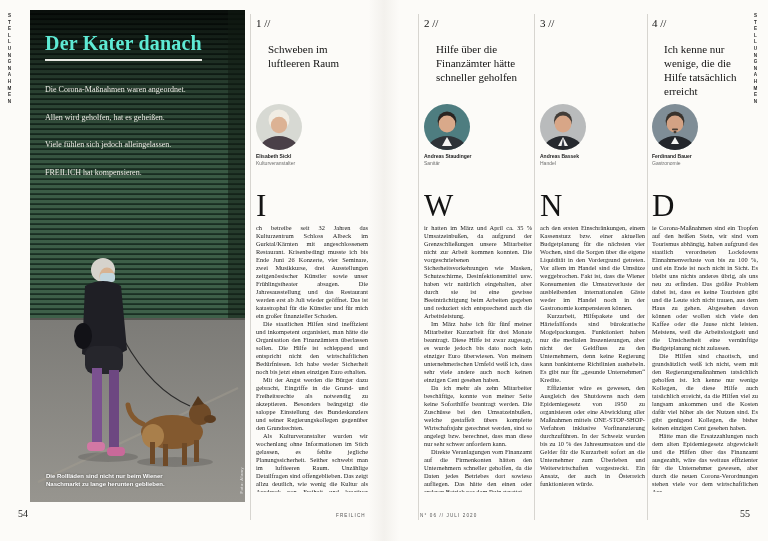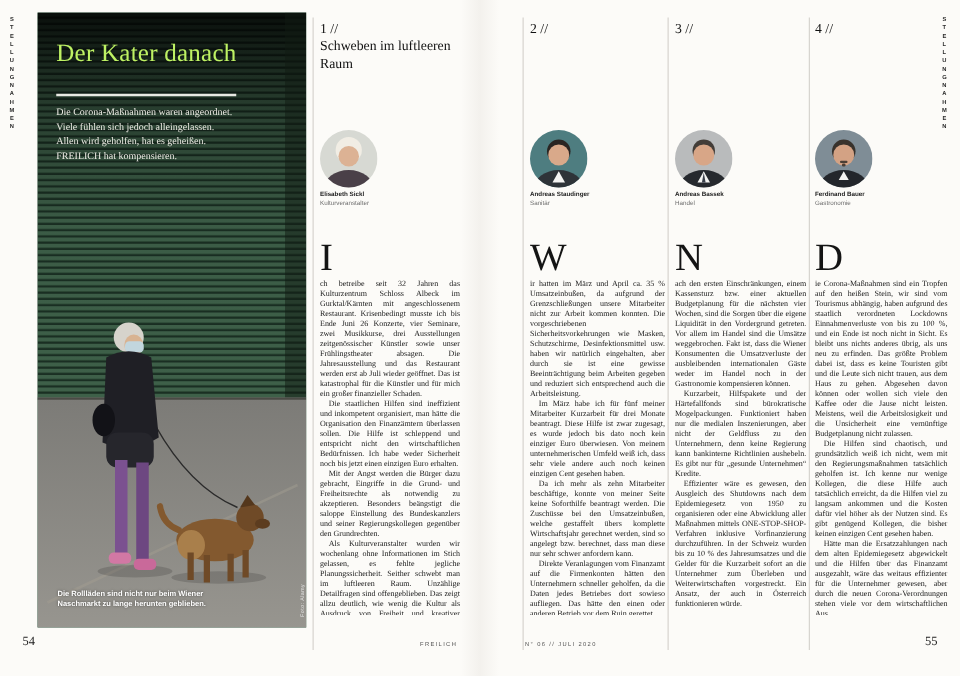--- a/index.html
+++ b/index.html
@@ -17,24 +17,24 @@
     font-size:4.6px;letter-spacing:1.6px;color:#2b2b2b;
   }
   .side-label.left{left:7px;}
   .side-label.right{left:753px;}
   
   .photo{position:absolute;left:30px;top:10px;width:215px;height:492px;overflow:hidden;background:#2f4f3b;}
   .photo-svg{position:absolute;left:0;top:0;width:100%;height:100%;display:block;}
   .photo-title{position:absolute;left:15px;top:22px;right:8px;}
   .photo-title h1{
     margin:0 0 7px;display:inline-block;
-    font-size:20px;line-height:23px;font-weight:normal;color:#bef264;
-    border-bottom:2px solid #e8e8e2;padding-bottom:20px;letter-spacing:.2px;
-  }
-  .intro-line{font-size:8px;line-height:11.5px;color:#ecebe4;}
+    font-size:20px;line-height:23px;font-weight:bold;color:#5eead4;
+    border-bottom:2px solid #e8e8e2;padding-bottom:4px;letter-spacing:.2px;
+  }
+  .intro-line{font-size:8px;line-height:11.5px;color:#ecebe4;margin-top:16px;}
   .photo-caption{
     position:absolute;left:16px;bottom:14px;
     font-family:"Liberation Sans",sans-serif;font-weight:bold;
     font-size:6px;line-height:8px;color:#ffffff;text-shadow:0 0 2px rgba(0,0,0,.55);
   }
   .photo-credit{
     position:absolute;right:1px;bottom:8px;
     writing-mode:vertical-rl;transform:rotate(180deg);
     font-family:"Liberation Sans",sans-serif;font-size:4.2px;
     letter-spacing:.4px;color:#f2f2f2;opacity:.85;
@@ -42,21 +42,21 @@
   
   .vrule{position:absolute;top:14px;height:506px;width:1px;background:#d7d5d0;}
   .vrule.r1{left:250px;}.vrule.r2{left:418px;}.vrule.r3{left:534px;}.vrule.r4{left:647px;}
   
   .col{position:absolute;top:16px;height:505px;}
   .col.c1{left:256px;width:112px;}
   .col.c2{left:424px;width:108px;}
   .col.c3{left:540px;width:105px;}
   .col.c4{left:652px;width:106px;}
   .kicker{font-size:11px;line-height:14px;color:#111;}
-  .headline{margin:0;font-size:11px;line-height:14px;font-weight:normal;color:#111;}
+  .headline{margin:12px;font-size:11px;line-height:14px;font-weight:normal;color:#111;}
   .portrait{position:absolute;left:0;top:88px;width:46px;height:46px;margin:0;}
   .portrait svg{display:block;width:46px;height:46px;}
   .person{position:absolute;left:0;top:137px;font-family:"Liberation Sans",sans-serif;}
   .pname{font-size:5px;line-height:6.5px;font-weight:bold;color:#1c1c1c;}
   .prole{font-size:5px;line-height:6.5px;color:#6e6e6e;}
   .bodytext{position:absolute;left:0;right:0;top:176px;height:300px;overflow:hidden;}
   .dropcap{font-size:31px;line-height:27px;color:#141414;margin-bottom:5px;}
   .para{
     margin:0;font-size:6.4px;line-height:8px;text-align:justify;
     color:#222;hyphens:auto;-webkit-hyphens:auto;
@@ -136,22 +136,22 @@
       <ellipse cx="180" cy="409" rx="6" ry="4" fill="#5c3c1f"></ellipse>
       <path d="M162,396 l6,-10 6,8 z" fill="#54371c"></path>
       <rect x="120" y="432" width="5" height="22" fill="#6f4a27"></rect>
       <rect x="133" y="434" width="5" height="22" fill="#6f4a27"></rect>
       <rect x="152" y="433" width="5" height="22" fill="#6f4a27"></rect>
       <rect x="164" y="430" width="5" height="22" fill="#6f4a27"></rect>
     </svg>
     <div class="photo-title">
       <h1>Der Kater danach</h1>
       <div class="intro-line">Die Corona-Maßnahmen waren angeordnet.</div>
+      <div class="intro-line">Allen wird geholfen, hat es geheißen.</div>
       <div class="intro-line">Viele fühlen sich jedoch alleingelassen.</div>
-      <div class="intro-line">Allen wird geholfen, hat es geheißen.</div>
       <div class="intro-line">FREILICH hat kompensieren.</div>
     </div>
     <div class="photo-caption">
       <div>Die Rollläden sind nicht nur beim Wiener</div>
       <div>Naschmarkt zu lange herunten geblieben.</div>
     </div>
     <div class="photo-credit">Foto: Alamy</div>
   </div>
 
   <div class="vrule r1"></div>
@@ -186,20 +186,21 @@
       <div class="dropcap">I</div>
       <p class="para">ch betreibe seit 32 Jahren das Kulturzentrum Schloss Albeck im Gurktal/Kärnten mit angeschlossenem Restaurant. Krisenbedingt musste ich bis Ende Juni 26 Konzerte, vier Seminare, zwei Musikkurse, drei Ausstellungen zeitgenössischer Künstler sowie unser Frühlingstheater absagen. Die Jahresausstellung und das Restaurant werden erst ab Juli wieder geöffnet. Das ist katastrophal für die Künstler und für mich ein großer finanzieller Schaden.</p>
       <p class="para">Die staatlichen Hilfen sind ineffizient und inkompetent organisiert, man hätte die Organisation den Finanzämtern überlassen sollen. Die Hilfe ist schleppend und entspricht nicht den wirtschaftlichen Bedürfnissen. Ich habe weder Sicherheit noch bis jetzt einen einzigen Euro erhalten.</p>
       <p class="para">Mit der Angst werden die Bürger dazu gebracht, Eingriffe in die Grund- und Freiheitsrechte als notwendig zu akzeptieren. Besonders beängstigt die saloppe Einstellung des Bundeskanzlers und seiner Regierungskollegen gegenüber den Grundrechten.</p>
       <p class="para">Als Kulturveranstalter wurden wir wochenlang ohne Informationen im Stich gelassen, es fehlte jegliche Planungssicherheit. Seither schwebt man im luftleeren Raum. Unzählige Detailfragen sind offengeblieben. Das zeigt allzu deutlich, wie wenig die Kultur als Ausdruck von Freiheit und kreativer Vielfalt dieser Regierung bedeutet!</p>
     </div>
   </section>
 
   <section class="col c2">
     <div class="kicker">2 //</div>
+    <h2 class="headline">Hilfe über die Finanzämter hätte schneller geholfen</h2>
     <figure class="portrait p2">
       <svg viewBox="0 0 46 46" aria-hidden="true">
         <defs>
             <clipPath id="cp2">
               <circle cx="23" cy="23" r="23"></circle>
             </clipPath>
           </defs>
         <g clip-path="url(#cp2)">
           <rect class="bg" width="46" height="46"></rect>
           <ellipse class="shoulders" cx="23" cy="47" rx="20" ry="15"></ellipse>
@@ -248,20 +249,21 @@
     <div class="bodytext">
       <div class="dropcap">N</div>
       <p class="para">ach den ersten Einschränkungen, einem Kassensturz bzw. einer aktuellen Budgetplanung für die nächsten vier Wochen, sind die Sorgen über die eigene Liquidität in den Vordergrund getreten. Vor allem im Handel sind die Umsätze weggebrochen. Fakt ist, dass die Wiener Konsumenten die Umsatzverluste der ausbleibenden internationalen Gäste weder im Handel noch in der Gastronomie kompensieren können.</p>
       <p class="para">Kurzarbeit, Hilfspakete und der Härtefallfonds sind bürokratische Mogelpackungen. Funktioniert haben nur die medialen Inszenierungen, aber nicht der Geldfluss zu den Unternehmern, denn keine Regierung kann bankinterne Richtlinien aushebeln. Es gibt nur für „gesunde Unternehmen“ Kredite.</p>
       <p class="para">Effizienter wäre es gewesen, den Ausgleich des Shutdowns nach dem Epidemiegesetz von 1950 zu organisieren oder eine Abwicklung aller Maßnahmen mittels ONE-STOP-SHOP-Verfahren inklusive Vorfinanzierung durchzuführen. In der Schweiz wurden bis zu 10 % des Jahresumsatzes und die Gelder für die Kurzarbeit sofort an die Unternehmer zum Überleben und Weiterwirtschaften vorgestreckt. Ein Ansatz, der auch in Österreich funktionieren würde.</p>
     </div>
   </section>
 
   <section class="col c4">
     <div class="kicker">4 //</div>
+    <h2 class="headline">Ich kenne nur wenige, die die Hilfe tatsächlich erreicht</h2>
     <figure class="portrait p4">
       <svg viewBox="0 0 46 46" aria-hidden="true">
         <defs>
             <clipPath id="cp4">
               <circle cx="23" cy="23" r="23"></circle>
             </clipPath>
           </defs>
         <g clip-path="url(#cp4)">
           <rect class="bg" width="46" height="46"></rect>
           <ellipse class="shoulders" cx="23" cy="47" rx="20" ry="15"></ellipse>

